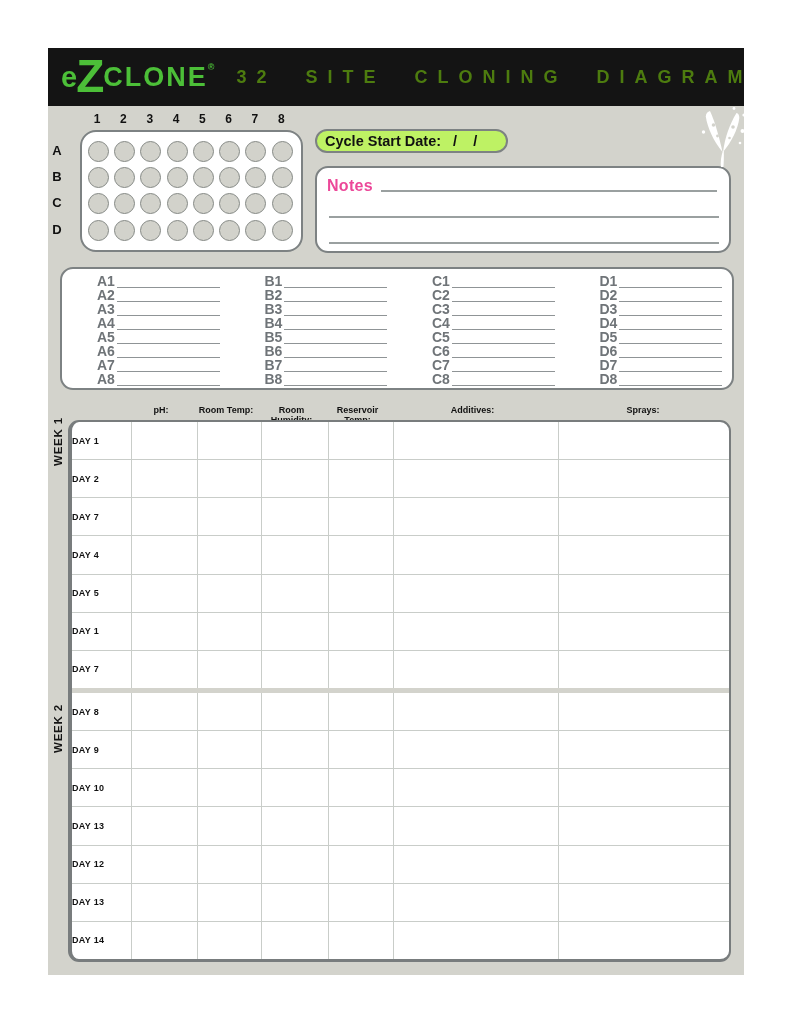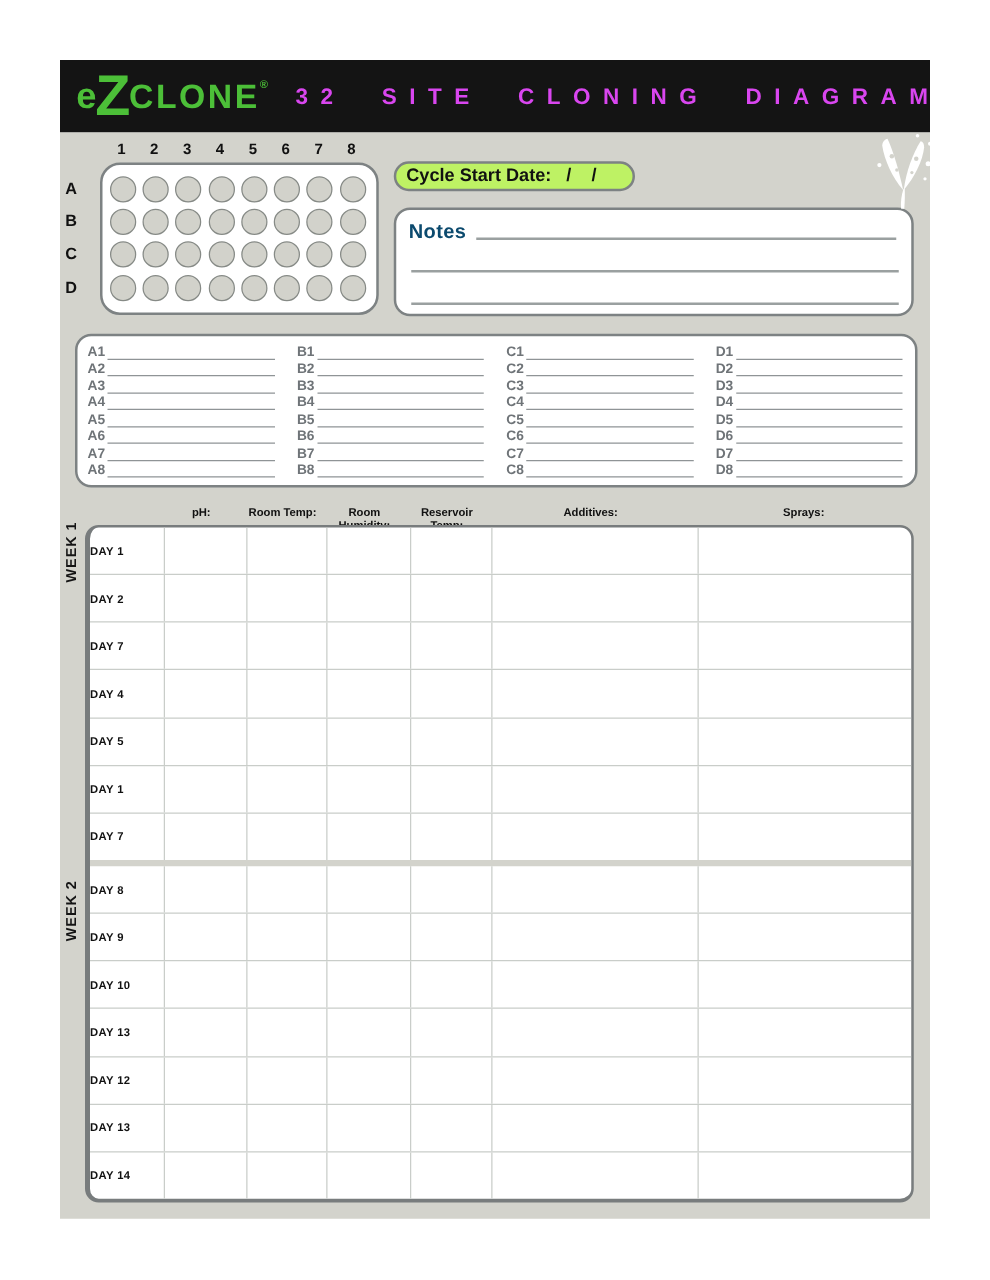--- a/index.html
+++ b/index.html
@@ -13,21 +13,21 @@
     position: absolute; left: 48px; top: 48px; width: 696px; height: 58px;
     background: #141414; display: flex; align-items: center;
     padding-left: 13px; box-sizing: border-box;
   }
   .logo { display: flex; align-items: center; color: #4cbf38; font-weight: bold; line-height: 1; }
   .logo .l-e   { font-size: 29px; }
   .logo .l-z   { font-size: 46px; line-height: 0.78; margin: 0 -1px; }
   .logo .l-rest{ font-size: 27px; letter-spacing: 2px; }
   .logo .l-reg { font-size: 9px; align-self: flex-start; margin-top: 4px; }
   .bar-title {
-    color: #d946ef; font-weight: bold; font-size: 18px;
+    color: #4d7c0f; font-weight: bold; font-size: 18px;
     letter-spacing: 10px; word-spacing: 14px; margin-left: 22px; white-space: nowrap;
   }
 
   
   .gray {
     position: absolute; left: 48px; top: 106px; width: 696px; height: 869px;
     background: #d3d3cc;
   }
 
   
@@ -67,39 +67,39 @@
   .cycle-pill .c-label { font-size: 14.5px; font-weight: bold; color: #111; }
   .cycle-pill .c-value { font-size: 14.5px; font-weight: bold; color: #111; margin-left: 12px; white-space: pre; }
 
   
   .notes-box {
     position: absolute; left: 267px; top: 60px; width: 416px; height: 87px;
     background: #ffffff; border: 2px solid #7d8283; border-radius: 13px;
     box-sizing: border-box;
   }
   .notes-row { display: flex; align-items: flex-end; padding: 8px 10px 0 10px; }
-  .notes-label { font-size: 16px; font-weight: bold; color: #0c4a6e; letter-spacing: 0.3px; }
+  .notes-label { font-size: 16px; font-weight: bold; color: #ec4899; letter-spacing: 0.3px; }
   .notes-line-inline { flex: 1; border-bottom: 2px solid #9aa0a0; margin: 0 2px 3px 8px; height: 14px; }
   .notes-extra { position: absolute; left: 12px; right: 10px; border-bottom: 2px solid #9aa0a0; }
   .notes-extra.n2 { top: 48px; }
   .notes-extra.n3 { top: 74px; }
 
   
   .sprout { position: absolute; left: 652px; top: 0px; width: 46px; height: 64px; }
 
   
   .sites-panel {
     position: absolute; left: 12px; top: 161px; width: 674px; height: 123px;
     background: #ffffff; border: 2px solid #7d8283; border-radius: 13px;
     box-sizing: border-box; display: flex; padding: 5px 6px 6px 8px;
   }
   .sites-col { flex: 1; display: flex; flex-direction: column; padding-right: 18px; }
   .sites-col:last-child { padding-right: 4px; }
   .site-row { flex: 1; display: flex; align-items: flex-end; }
-  .site-label { font-size: 11px; font-weight: bold; color: #6f7478; line-height: 1; }
+  .site-label { font-size: 14px; font-weight: bold; color: #6f7478; line-height: 1; margin-left: 27px; }
   .site-line { flex: 1; border-bottom: 1px solid #8f9496; margin-left: 2px; height: 9px; }
 
   
   .log-header-row {
     position: absolute; left: 20px; top: 299px; width: 663px; height: 14px;
     display: grid; grid-template-columns: 60px 66px 64px 67px 65px 165px 1fr;
     font-size: 9px; font-weight: bold; color: #111;
   }
   .hcell { text-align: center; }
   .log-table {

